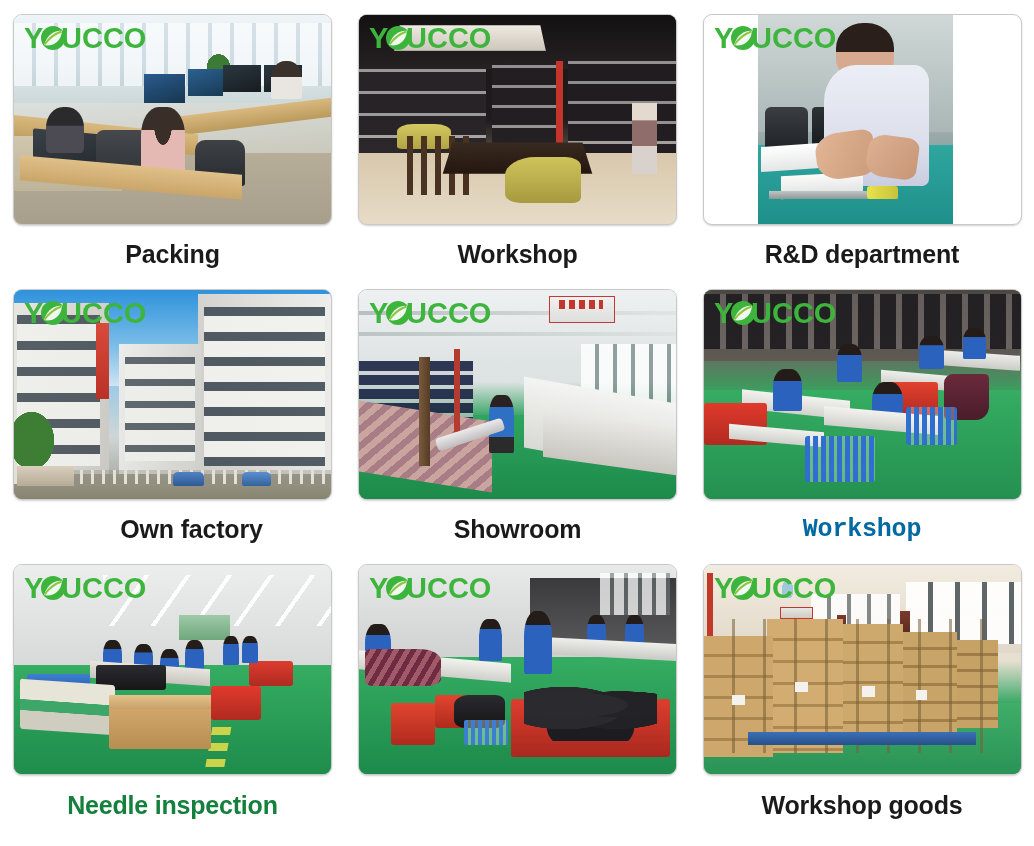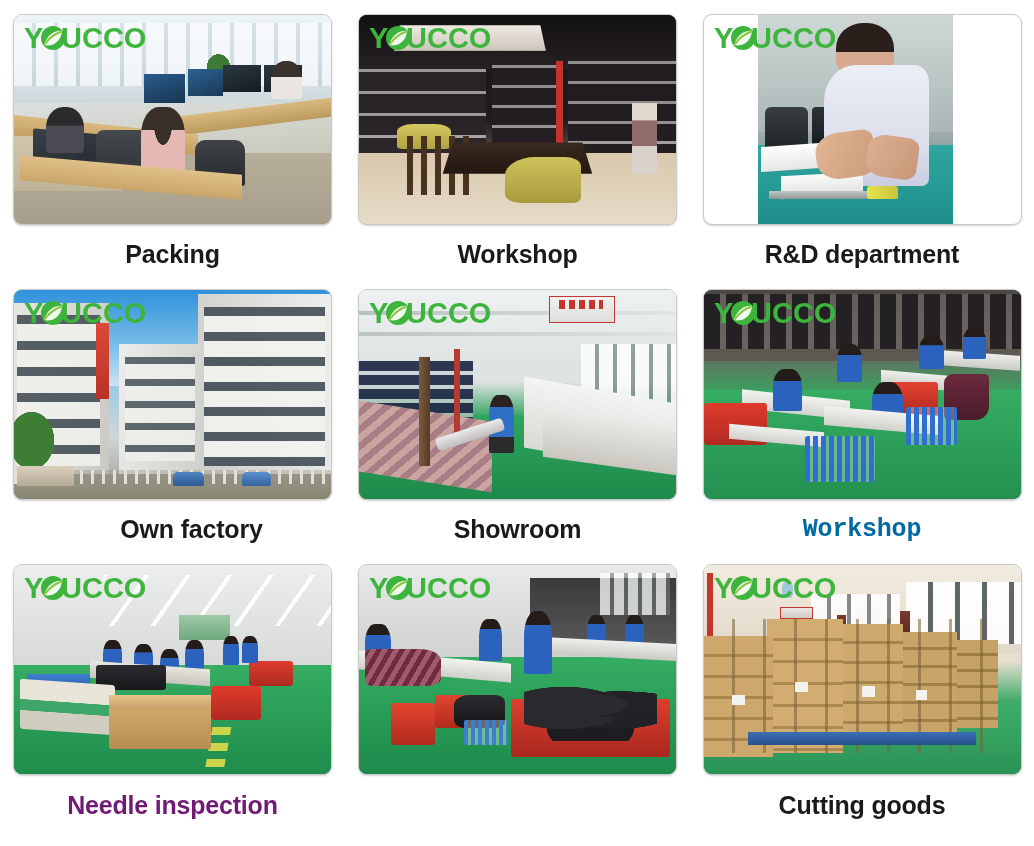--- a/index.html
+++ b/index.html
@@ -649,21 +649,21 @@
           <g fill="#3db53c" font-family="Liberation Sans, sans-serif" font-size="29" font-weight="bold">
             <text x="0" y="25" fill="#3db53c">Y</text>
               <text x="37" y="25" fill="#3db53c">UCCO</text>
           </g>
           <circle cx="29" cy="15" r="12" fill="#3db53c"></circle>
           <path d="M20 22 C24 9, 34 7, 38 8 C37 20, 27 24, 20 22 Z" fill="#ffffff" opacity="0.92"></path>
           <path d="M20.5 21.5 C26 14, 33 10, 37.5 8.5" stroke="#8cc63f" stroke-width="2" fill="none"></path>
         </svg>
       </div>
     </div>
-    <div class="caption" style="color: #701a75;">Needle inspection</div>
+    <div class="caption" style="color: #15803d;">Needle inspection</div>
   </div>
 
   <div class="cell row3">
     <div class="tile">
       <div class="photo">
         <div class="scene pck">
           <div class="ly wall"></div>
             <div class="ly bgdark"></div>
             <div class="ly winR"></div>
           <div class="ly floor"></div>
@@ -729,16 +729,16 @@
           <g fill="#3db53c" font-family="Liberation Sans, sans-serif" font-size="29" font-weight="bold">
             <text x="0" y="25" fill="#3db53c">Y</text>
               <text x="37" y="25" fill="#3db53c">UCCO</text>
           </g>
           <circle cx="29" cy="15" r="12" fill="#3db53c"></circle>
           <path d="M20 22 C24 9, 34 7, 38 8 C37 20, 27 24, 20 22 Z" fill="#ffffff" opacity="0.92"></path>
           <path d="M20.5 21.5 C26 14, 33 10, 37.5 8.5" stroke="#8cc63f" stroke-width="2" fill="none"></path>
         </svg>
       </div>
     </div>
-    <div class="caption" style="color: rgb(26, 26, 26);">Cutting goods</div>
+    <div class="caption" style="color: rgb(26, 26, 26);">Workshop goods</div>
   </div>
 
 </div>
 
 </body></html>

